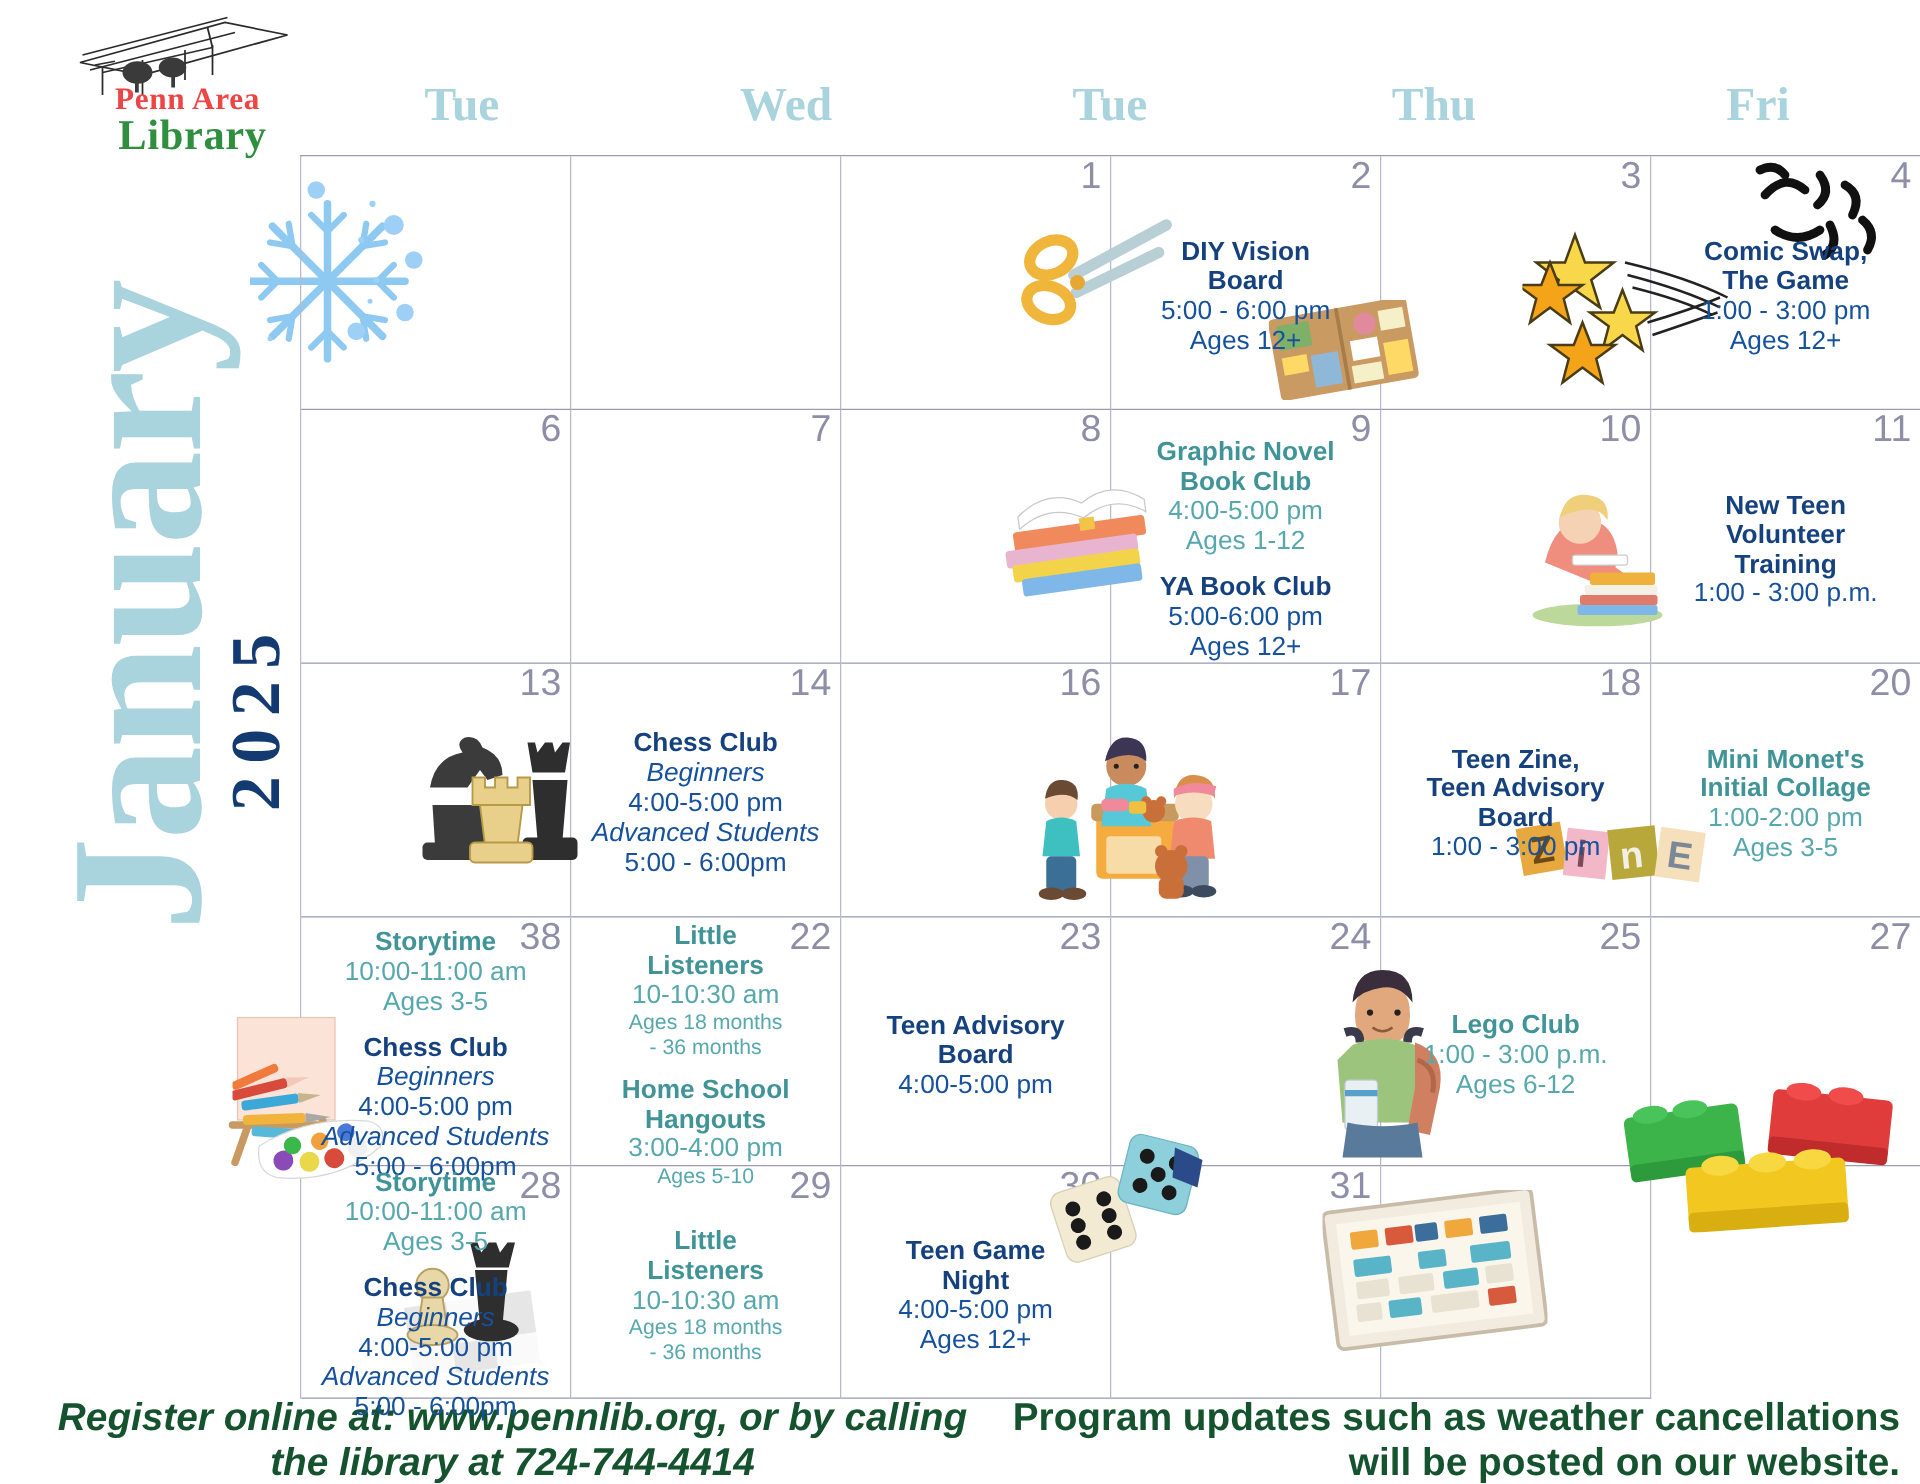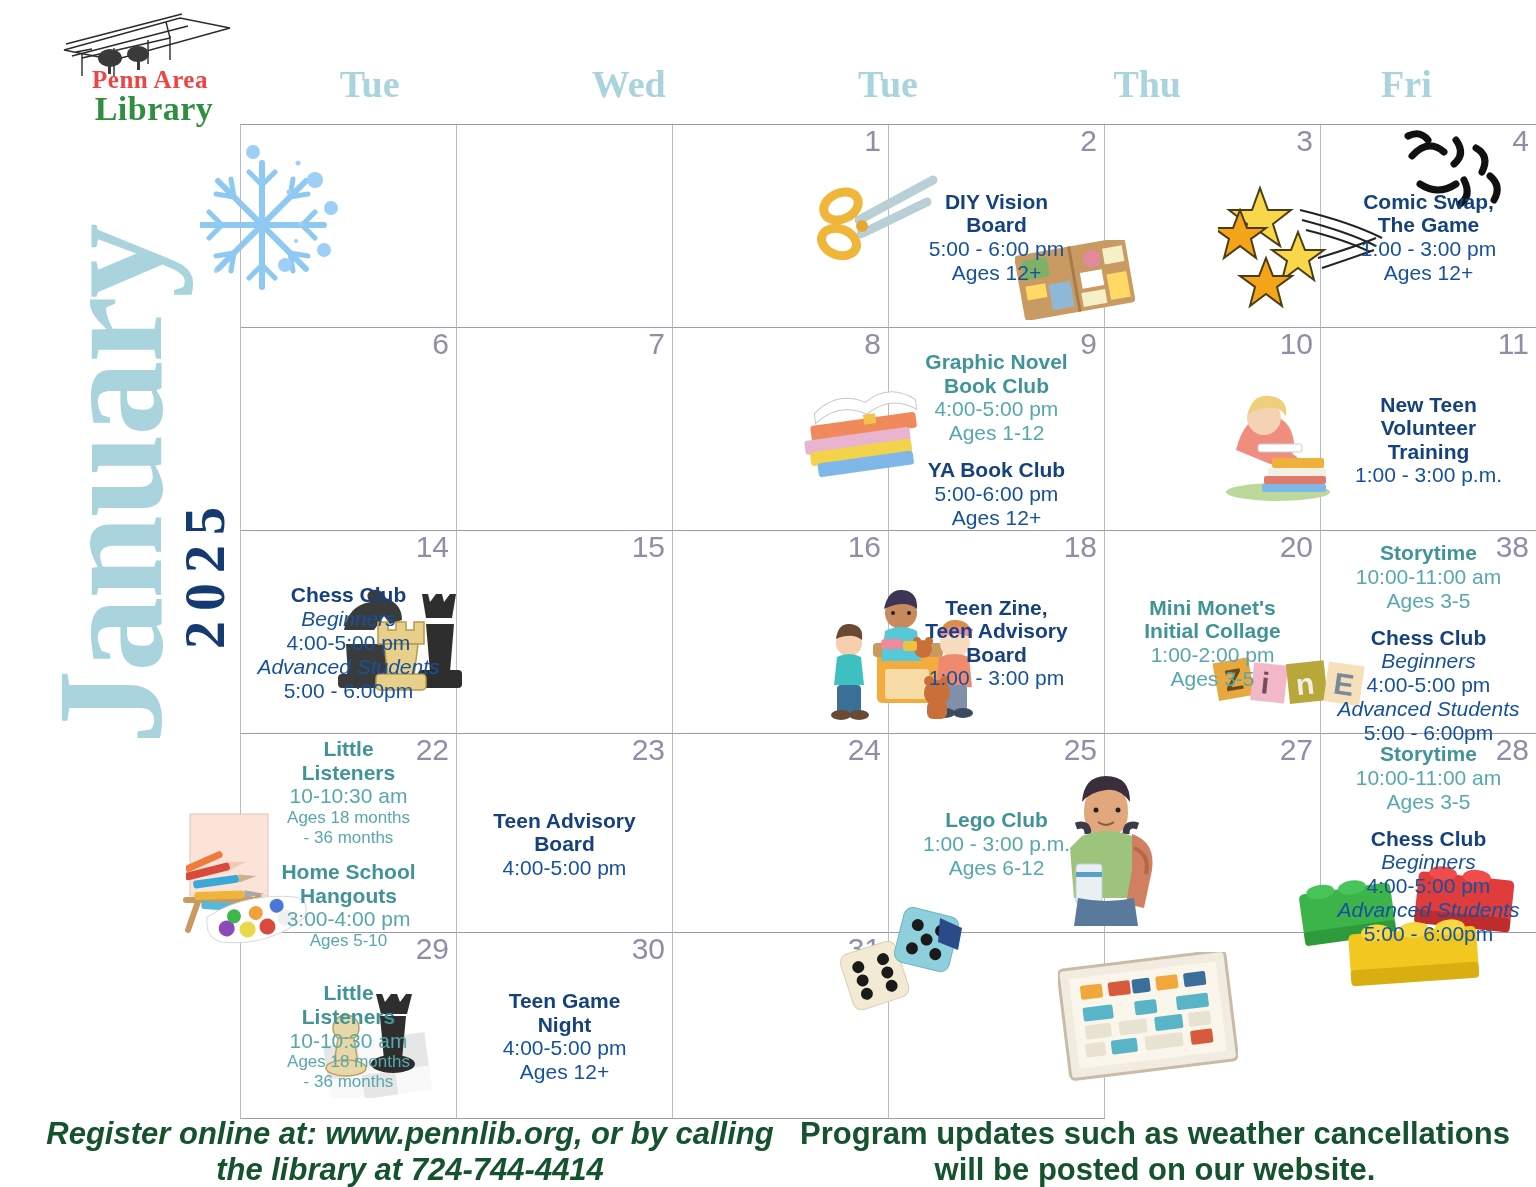--- a/index.html
+++ b/index.html
@@ -80,21 +80,21 @@
   .navy .t{color:#15427e;}
   .teal{color:#57a8ad;}
   .teal .t{color:#409497;}
   
   #footer{position:absolute;left:0;top:1113px;width:1536px;height:74px;}
   .foot{
     position:absolute;text-align:center;
     color:#14532d;font-weight:bold;font-size:31px;line-height:1.16;
   }
   #foot-left{left:40px;top:3px;width:740px;font-style:italic;}
-  #foot-right{left:790px;top:3px;width:730px;}
+  #foot-right{left:790px;top:3px;width:730px;text-align:right;}
   
   .art{position:absolute;z-index:2;pointer-events:none;}
 </style>
 </head>
 <body>
 
 <div id="logo">
   <svg class="logo-art" viewBox="0 0 190 70">
     <g fill="none" stroke="#2b2b2b" stroke-width="1.4">
       <path d="M12 42 L128 10 L178 20 L62 52 Z" fill="#ffffff"></path>
@@ -228,36 +228,39 @@
       <div class="events" style="top: 26px; height: calc(100% - 30px);">
         <div class="ev navy">
           <div class="t">New Teen</div>
           <div class="t">Volunteer</div>
           <div class="t">Training</div>
           <div class="l">1:00 - 3:00 p.m.</div>
         </div>
       </div>
     </div>
     <div class="cell">
+      <div class="daynum">13</div>
+    </div>
+    <div class="cell">
       <div class="daynum">14</div>
       <div class="events" style="top: 26px; height: calc(100% - 30px);">
         <div class="ev navy">
           <div class="t">Chess Club</div>
           <div class="l it">Beginners</div>
           <div class="l">4:00-5:00 pm</div>
           <div class="l it">Advanced Students</div>
           <div class="l">5:00 - 6:00pm</div>
         </div>
       </div>
     </div>
     <div class="cell">
-      <div class="daynum">15</div>
-    </div>
-    <div class="cell">
       <div class="daynum">16</div>
+    </div>
+    <div class="cell">
+      <div class="daynum">17</div>
     </div>
     <div class="cell">
       <div class="daynum">18</div>
       <div class="events" style="top: 26px; height: calc(100% - 30px);">
         <div class="ev navy">
           <div class="t">Teen Zine,</div>
           <div class="t">Teen Advisory</div>
           <div class="t">Board</div>
           <div class="l">1:00 - 3:00 pm</div>
         </div>

